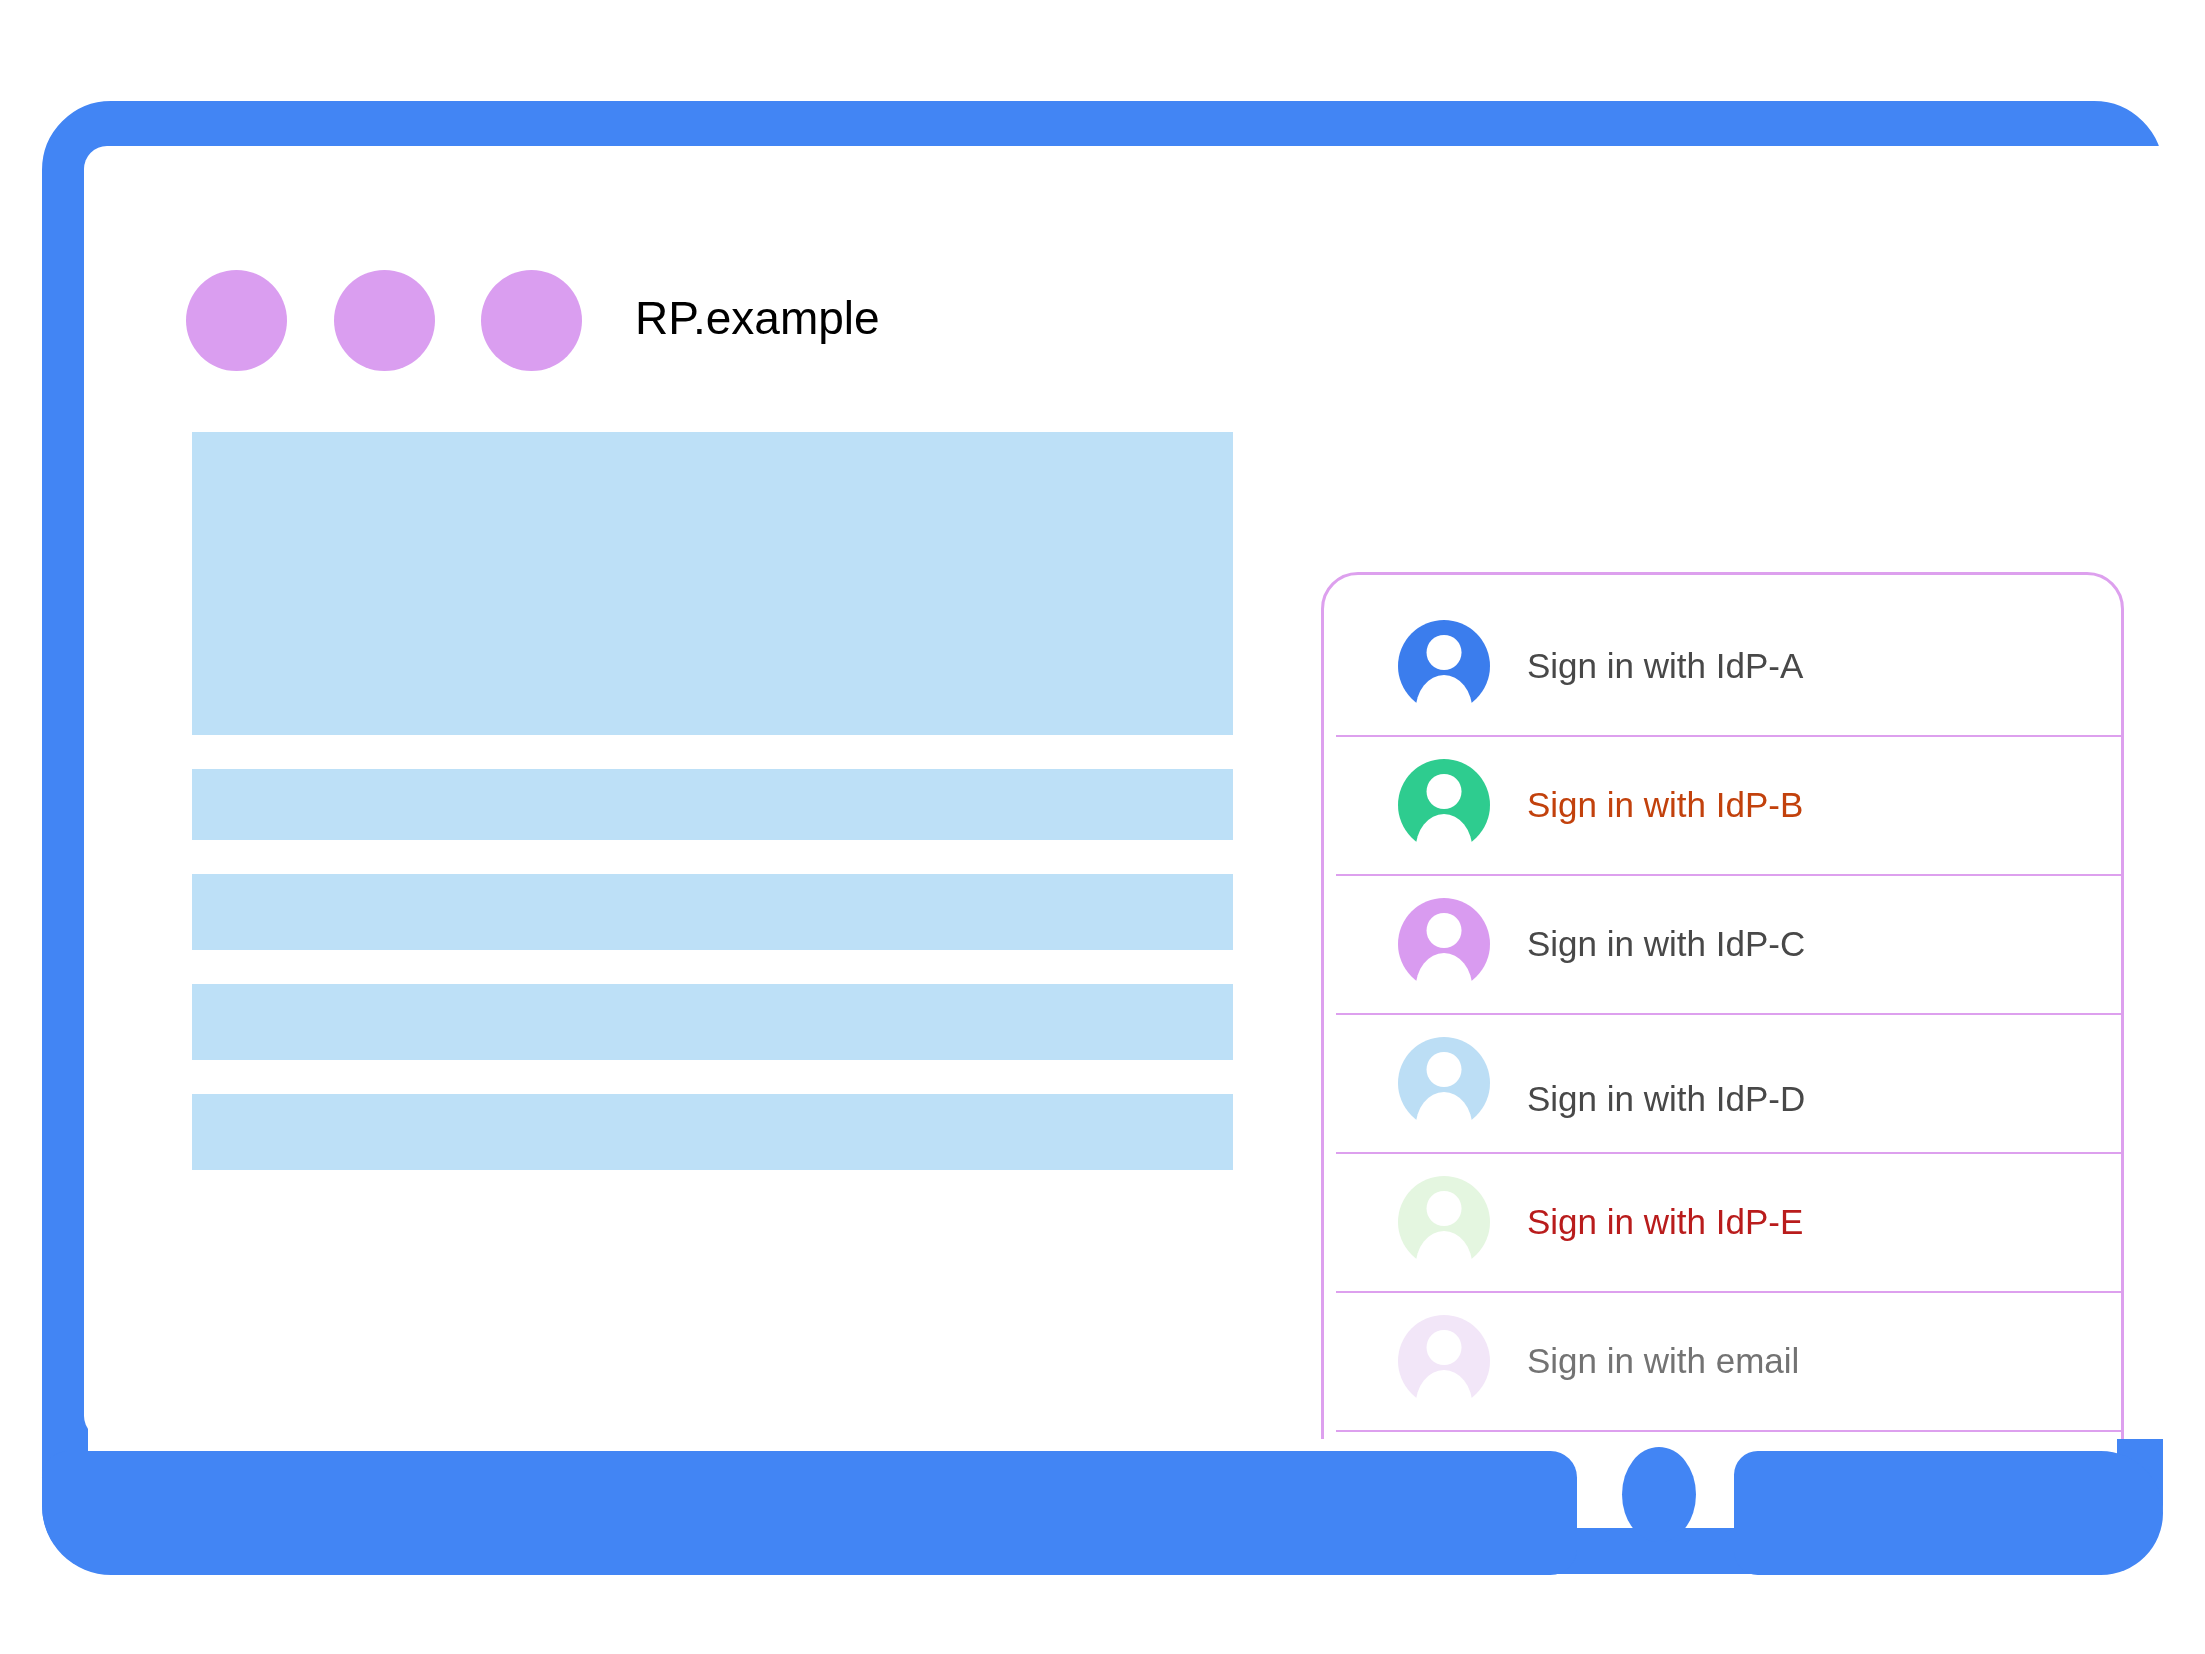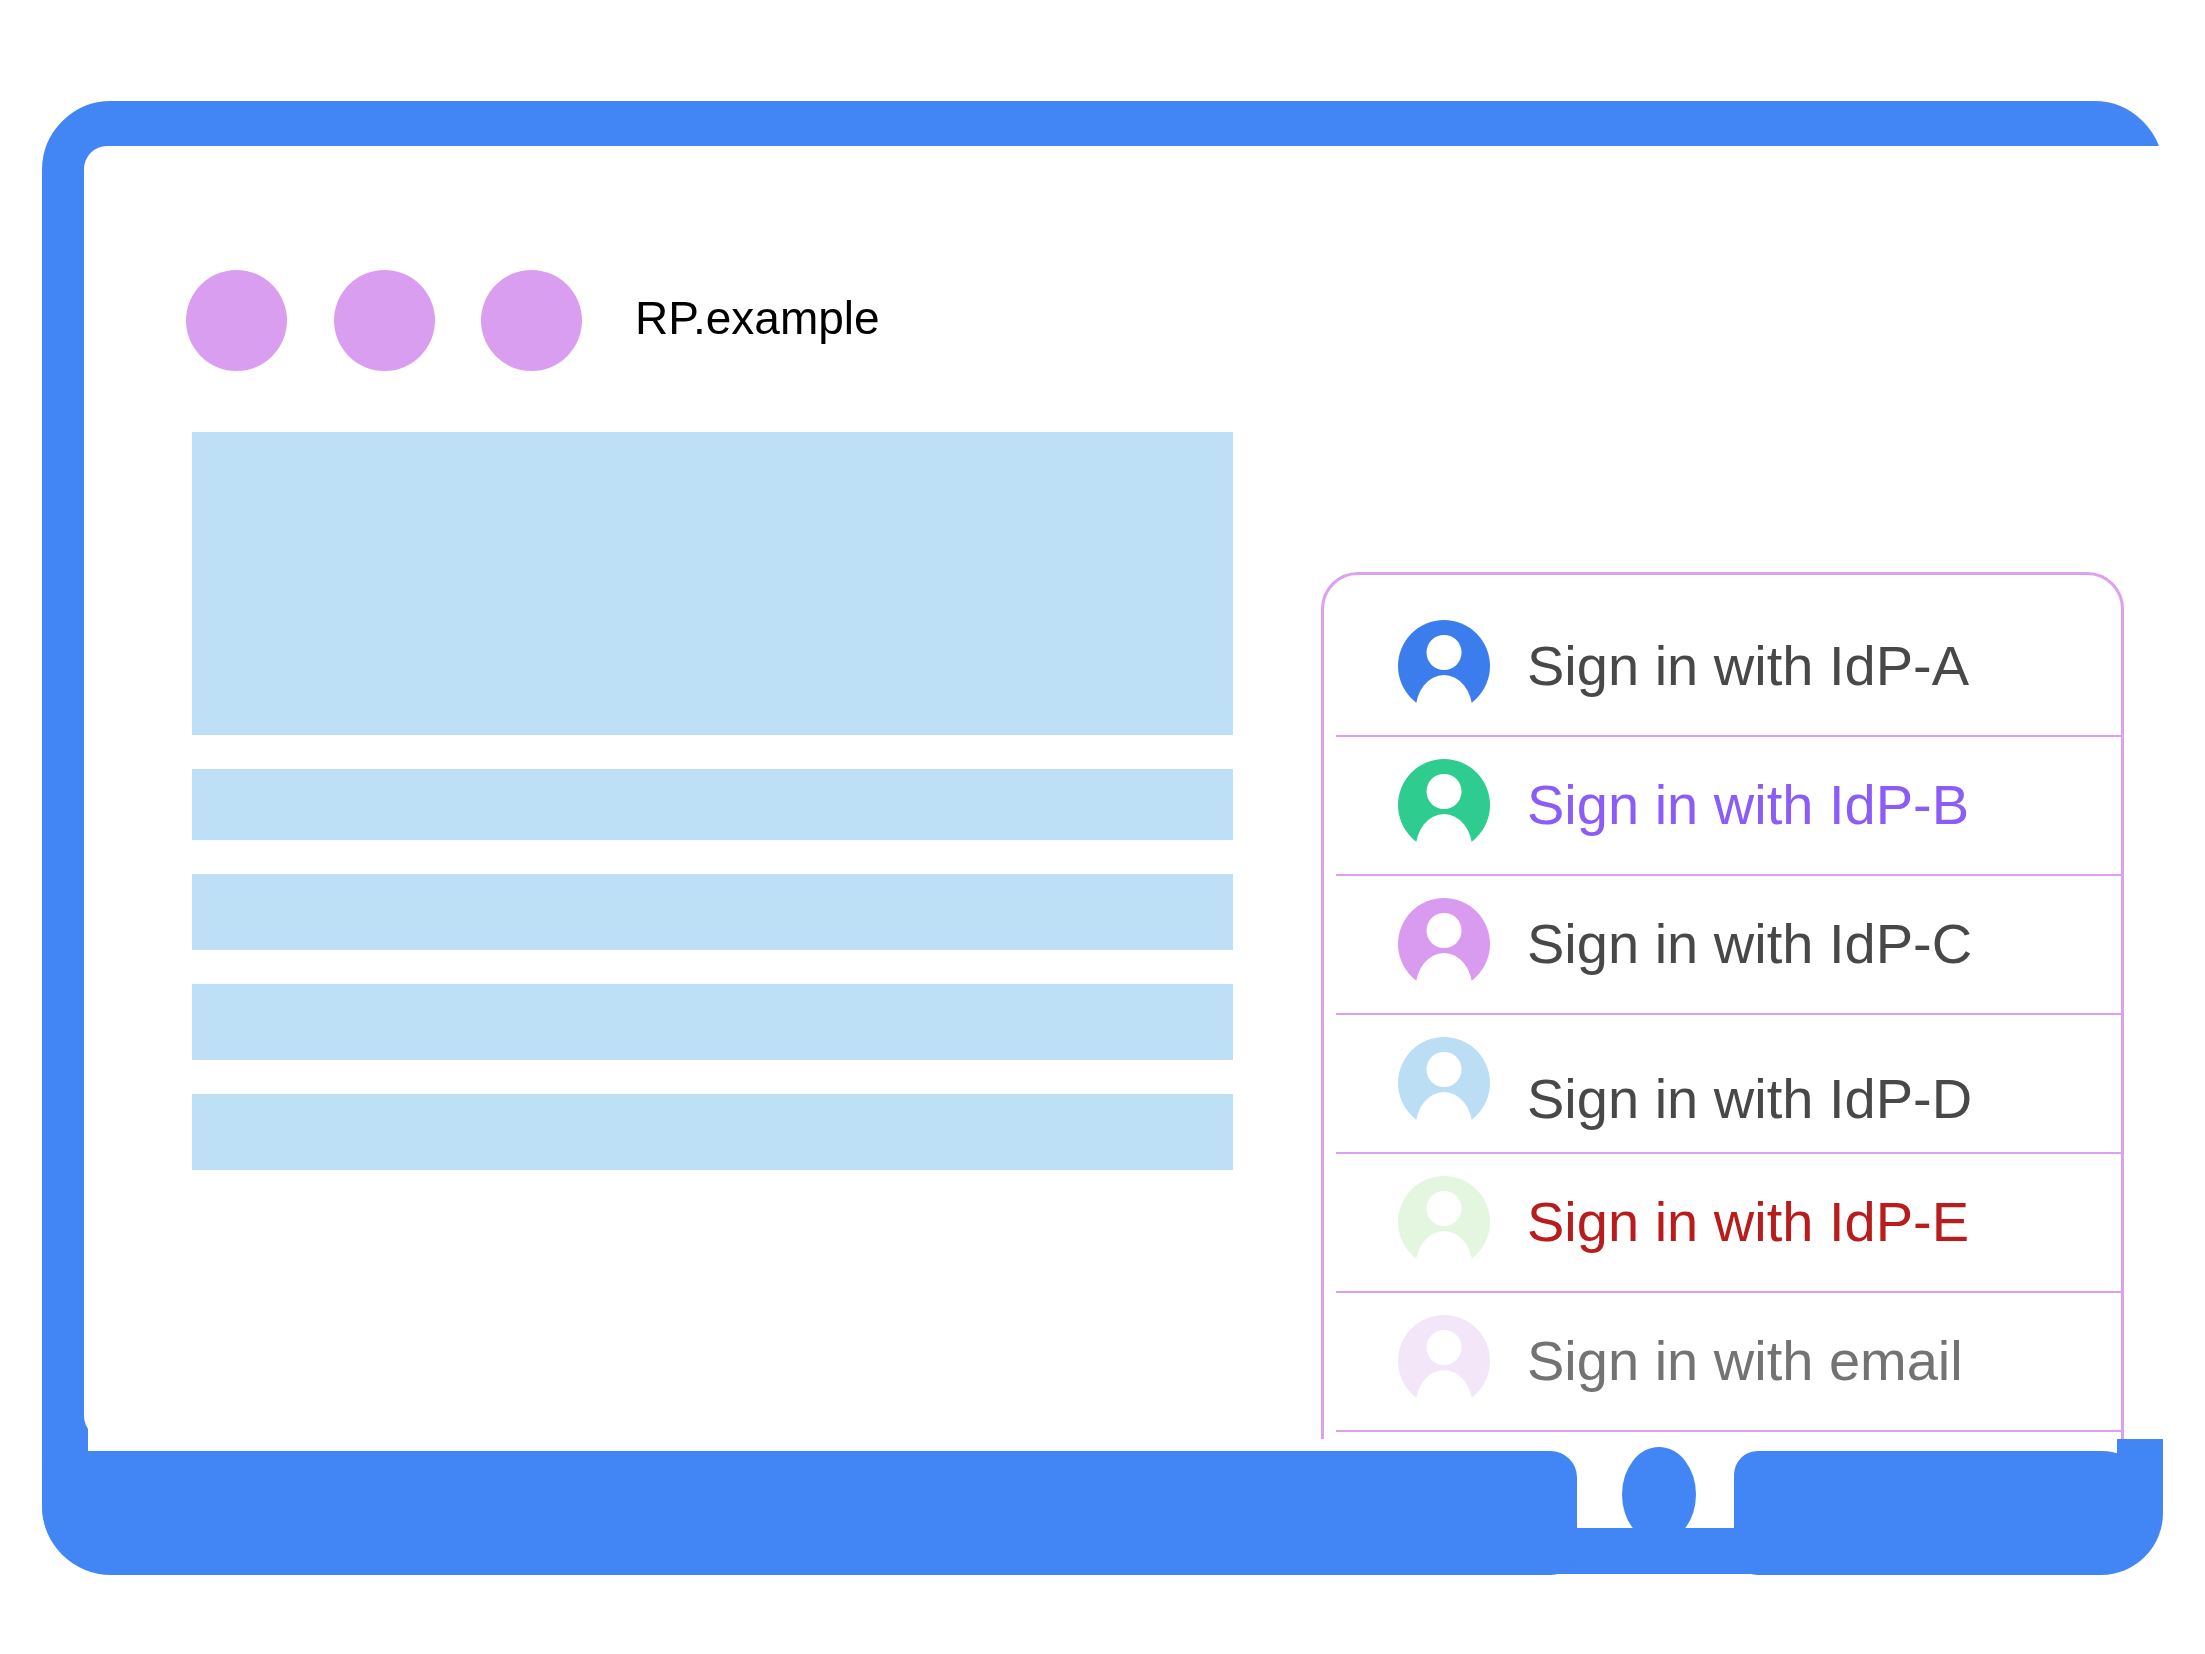--- a/index.html
+++ b/index.html
@@ -180,21 +180,21 @@
     left: 50%;
     top: 60%;
     transform: translateX(-50%);
     width: 62%;
     height: 52%;
     border-radius: 50% 50% 0 0 / 75% 75% 0 0;
     background: #ffffff;
   }
 
   .chooser-label {
-    font-size: 56px;
+    font-size: 35px;
     color: #484848;
     white-space: nowrap;
   }
 </style>
 </head>
 <body>
 
 <div id="stage">
 
   <div class="device-frame" style="border-color: rgb(66, 133, 244);"></div>
@@ -228,21 +228,21 @@
             <span class="body"></span>
         </span>
         <span class="chooser-label" style="color: rgb(72, 72, 72);">Sign in with IdP-A</span>
       </div>
 
       <div class="chooser-row">
         <span class="avatar" style="background: rgb(46, 204, 143);">
           <span class="head"></span>
             <span class="body"></span>
         </span>
-        <span class="chooser-label" style="color: #8b5cf6;">Sign in with IdP-B</span>
+        <span class="chooser-label" style="color: #c2410c;">Sign in with IdP-B</span>
       </div>
 
       <div class="chooser-row">
         <span class="avatar" style="background: rgb(217, 155, 240);">
           <span class="head"></span>
             <span class="body"></span>
         </span>
         <span class="chooser-label" style="color: rgb(72, 72, 72);">Sign in with IdP-C</span>
       </div>
 

